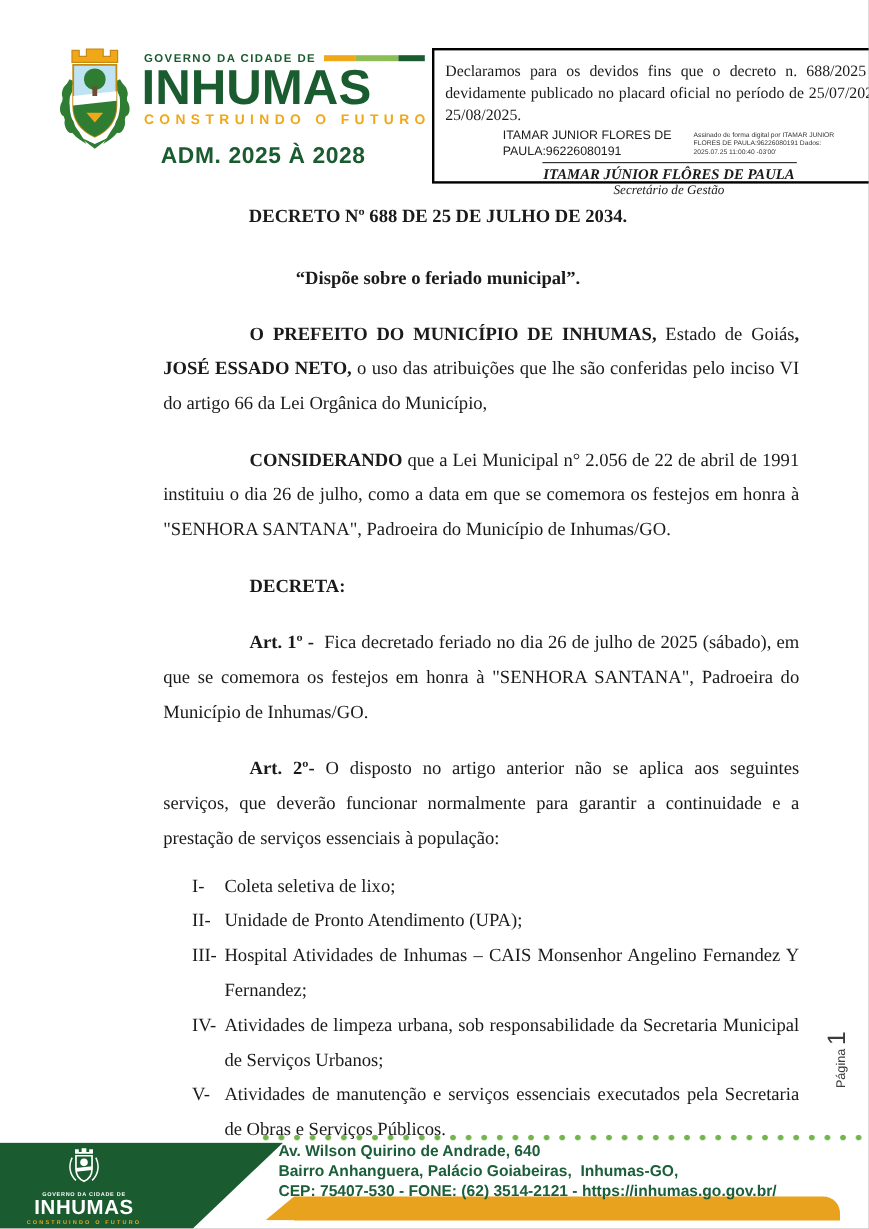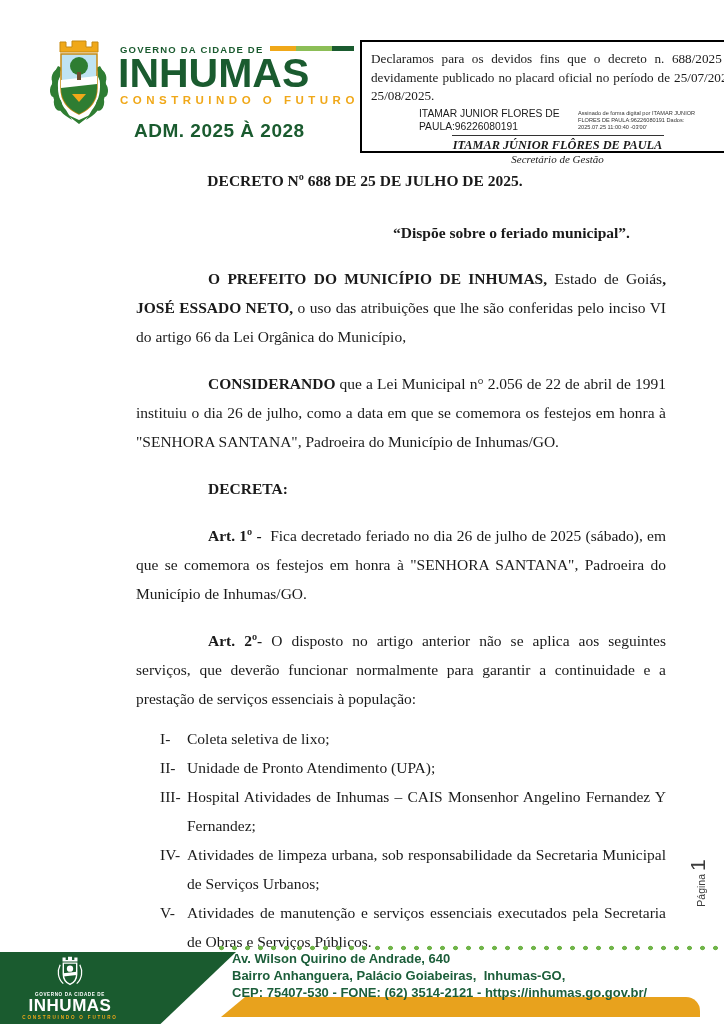--- a/index.html
+++ b/index.html
@@ -35,21 +35,21 @@
             width:152px; color:#1a1a1a; }
   .sig-detail { font-family:"Liberation Sans",sans-serif; font-size:5.6px; line-height:1.25;
                 width:118px; color:#333; padding-top:2px; }
   .sig-line { width:212px; border-top:1.2px solid #333; margin:2px auto 2px auto; }
   .sig-name { text-align:center; font-weight:bold; font-style:italic; font-size:12.3px; }
   .sig-role { text-align:center; font-style:italic; font-size:11px; }
 
   
   .doc-title { position:absolute; left:100px; top:172px; width:530px; text-align:center;
                font-weight:bold; font-size:15.5px; }
-  .doc-subject { position:absolute; left:100px; top:224px; width:530px; text-align:right;
+  .doc-subject { position:absolute; left:100px; top:224px; width:530px; text-align:center;
                  font-weight:bold; font-size:15.5px; }
   .doc-body { position:absolute; left:100px; top:264px; width:530px;
               font-size:15.5px; line-height:29px;margin-left:36px; }
   .doc-body p { text-align:justify; text-indent:72px; margin:0 0 18px 0; }
   .doc-body p.tight { margin-bottom:11px; }
   .b { font-weight:bold; }
   .svc-list { }
   .svc { display:flex; }
   .svc .num { width:51px; padding-left:24px; flex:0 0 auto; }
   .svc .txt { flex:1 1 auto; text-align:justify; }
@@ -124,21 +124,21 @@
     <div class="pub-text">Declaramos para os devidos fins que o decreto n. 688/2025 foi devidamente publicado no placard oficial no período de 25/07/2025 a 25/08/2025.</div>
     <div class="sig-row">
       <div class="sig-id">ITAMAR JUNIOR FLORES DE PAULA:96226080191</div>
       <div class="sig-detail">Assinado de forma digital por ITAMAR JUNIOR FLORES DE PAULA:96226080191 Dados: 2025.07.25 11:00:40 -03'00'</div>
     </div>
     <div class="sig-line"></div>
     <div class="sig-name">ITAMAR JÚNIOR FLÔRES DE PAULA</div>
     <div class="sig-role">Secretário de Gestão</div>
   </div>
 
-  <div class="doc-title">DECRETO Nº 688 DE 25 DE JULHO DE 2025.</div>
+  <div class="doc-title">DECRETO Nº 688 DE 25 DE JULHO DE 2034.</div>
   <div class="doc-subject">“Dispõe sobre o feriado municipal”.</div>
 
   <div class="doc-body">
     <p><span class="b">O PREFEITO DO MUNICÍPIO DE INHUMAS,</span><span> Estado de Goiás</span><span class="b">, JOSÉ ESSADO NETO,</span><span> o uso das atribuições que lhe são conferidas pelo inciso VI do artigo 66 da Lei Orgânica do Município,</span></p>
 
     <p><span class="b">CONSIDERANDO</span><span> que a Lei Municipal n° 2.056 de 22 de abril de 1991 instituiu o dia 26 de julho, como a data em que se comemora os festejos em honra à "SENHORA SANTANA", Padroeira do Município de Inhumas/GO.</span></p>
 
     <p class="b">DECRETA:</p>
 
     <p><span class="b">Art. 1º -</span><span>&nbsp; Fica decretado feriado no dia 26 de julho de 2025 (sábado), em que se comemora os festejos em honra à "SENHORA SANTANA", Padroeira do Município de Inhumas/GO.</span></p>

